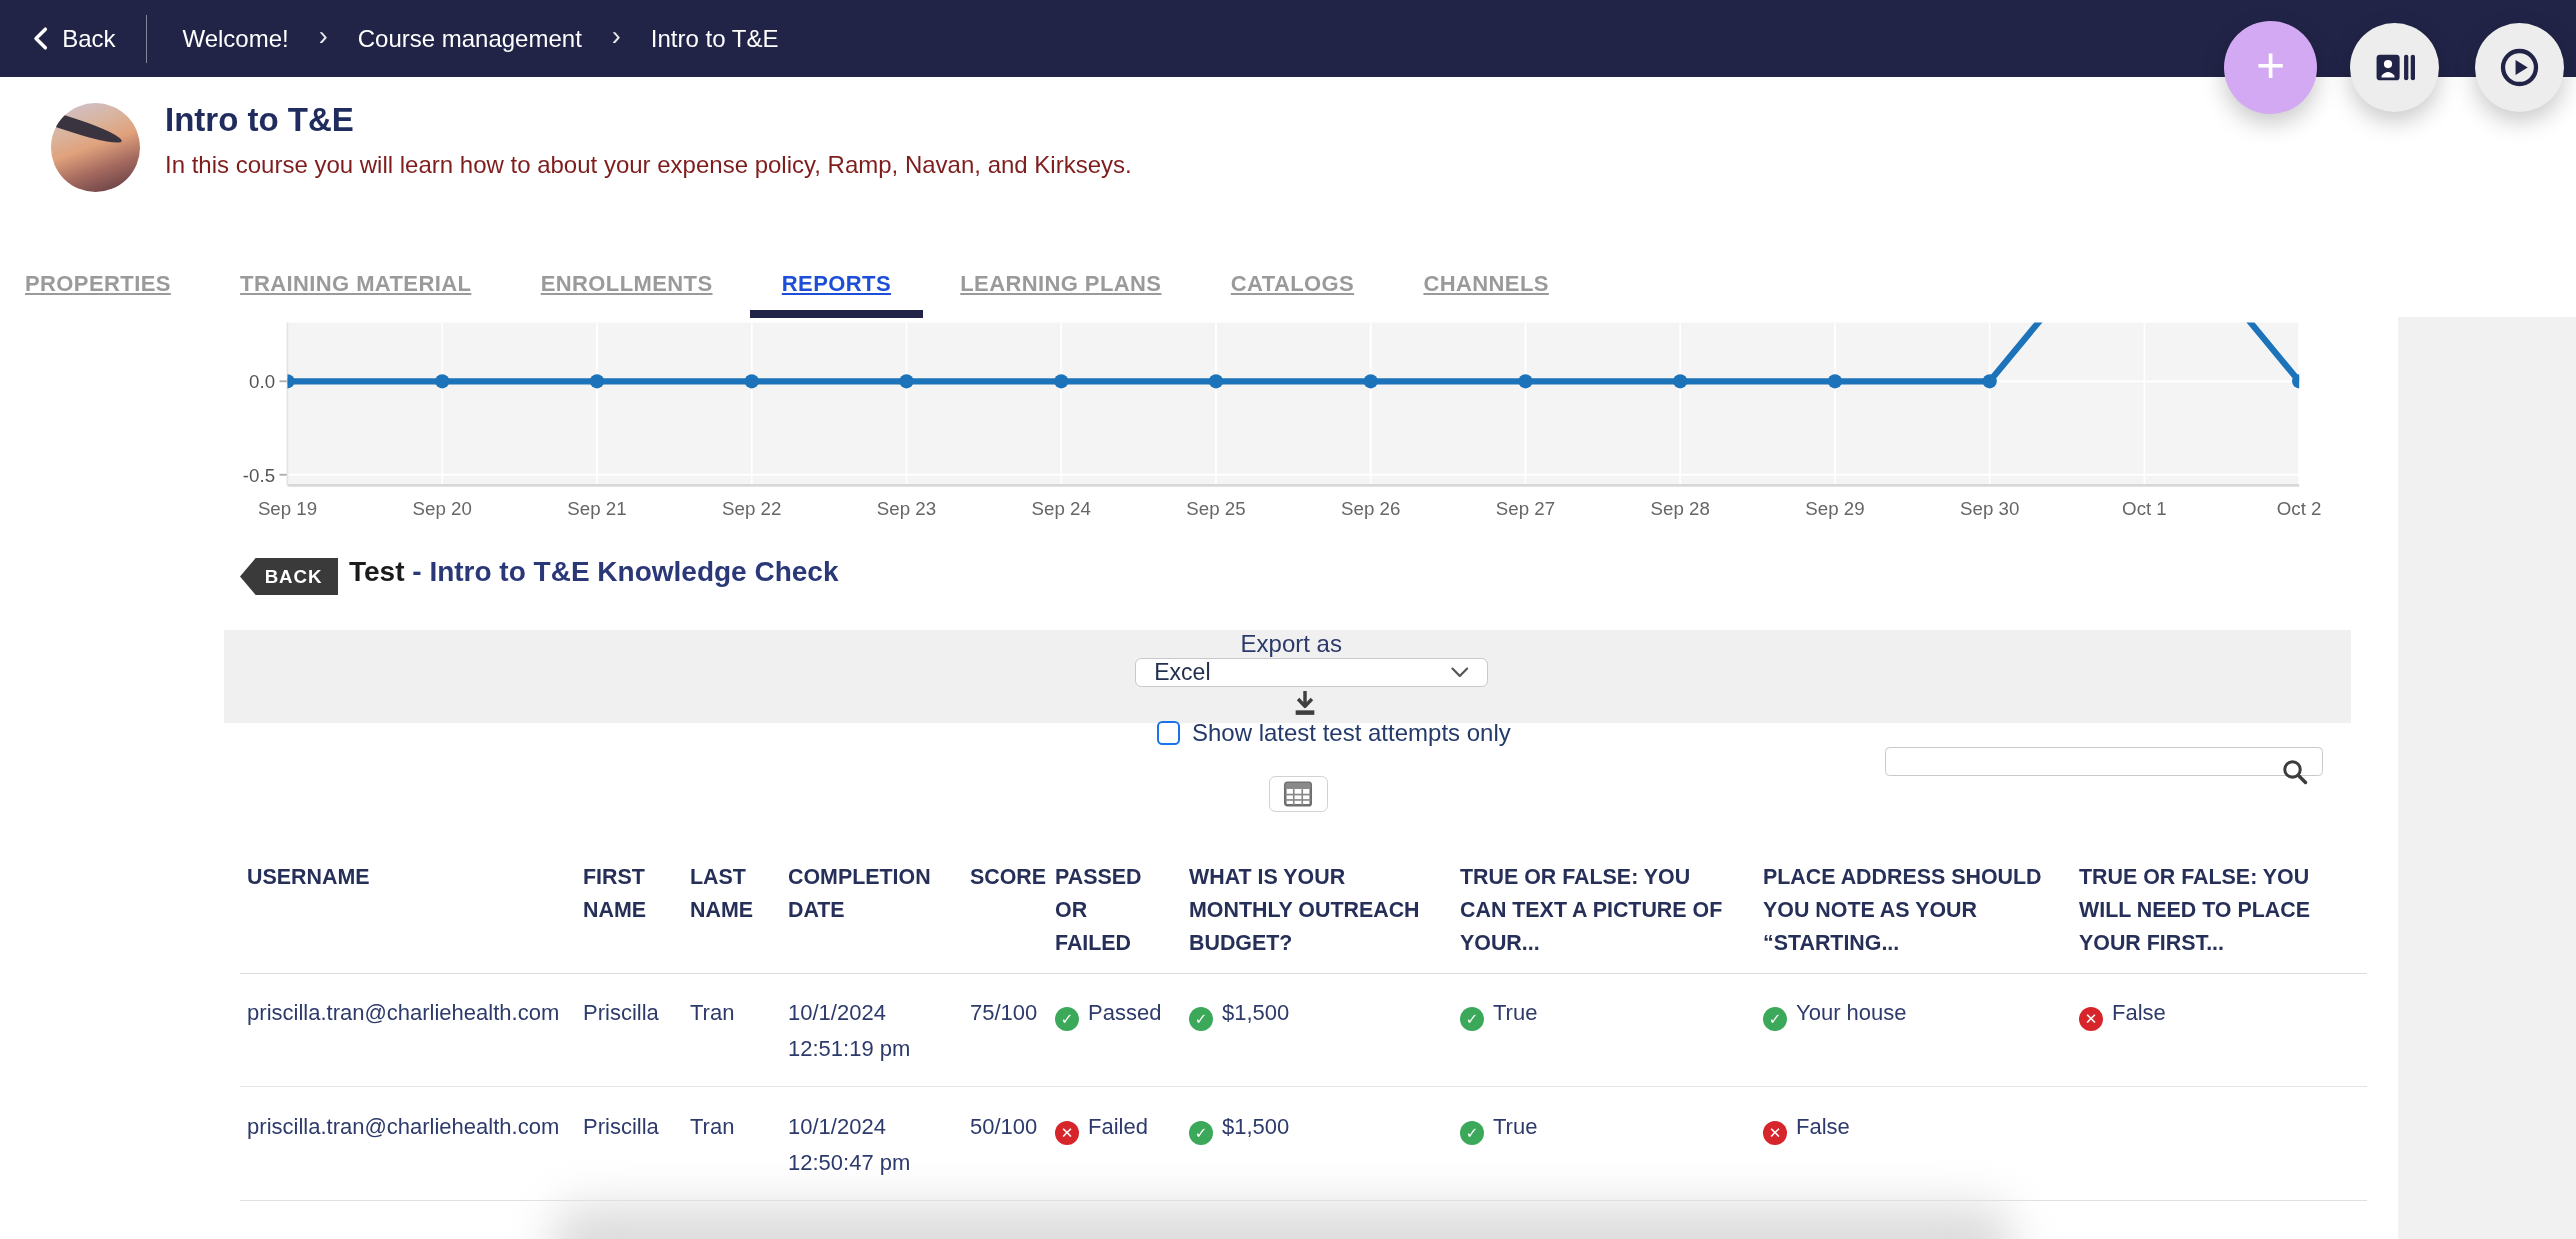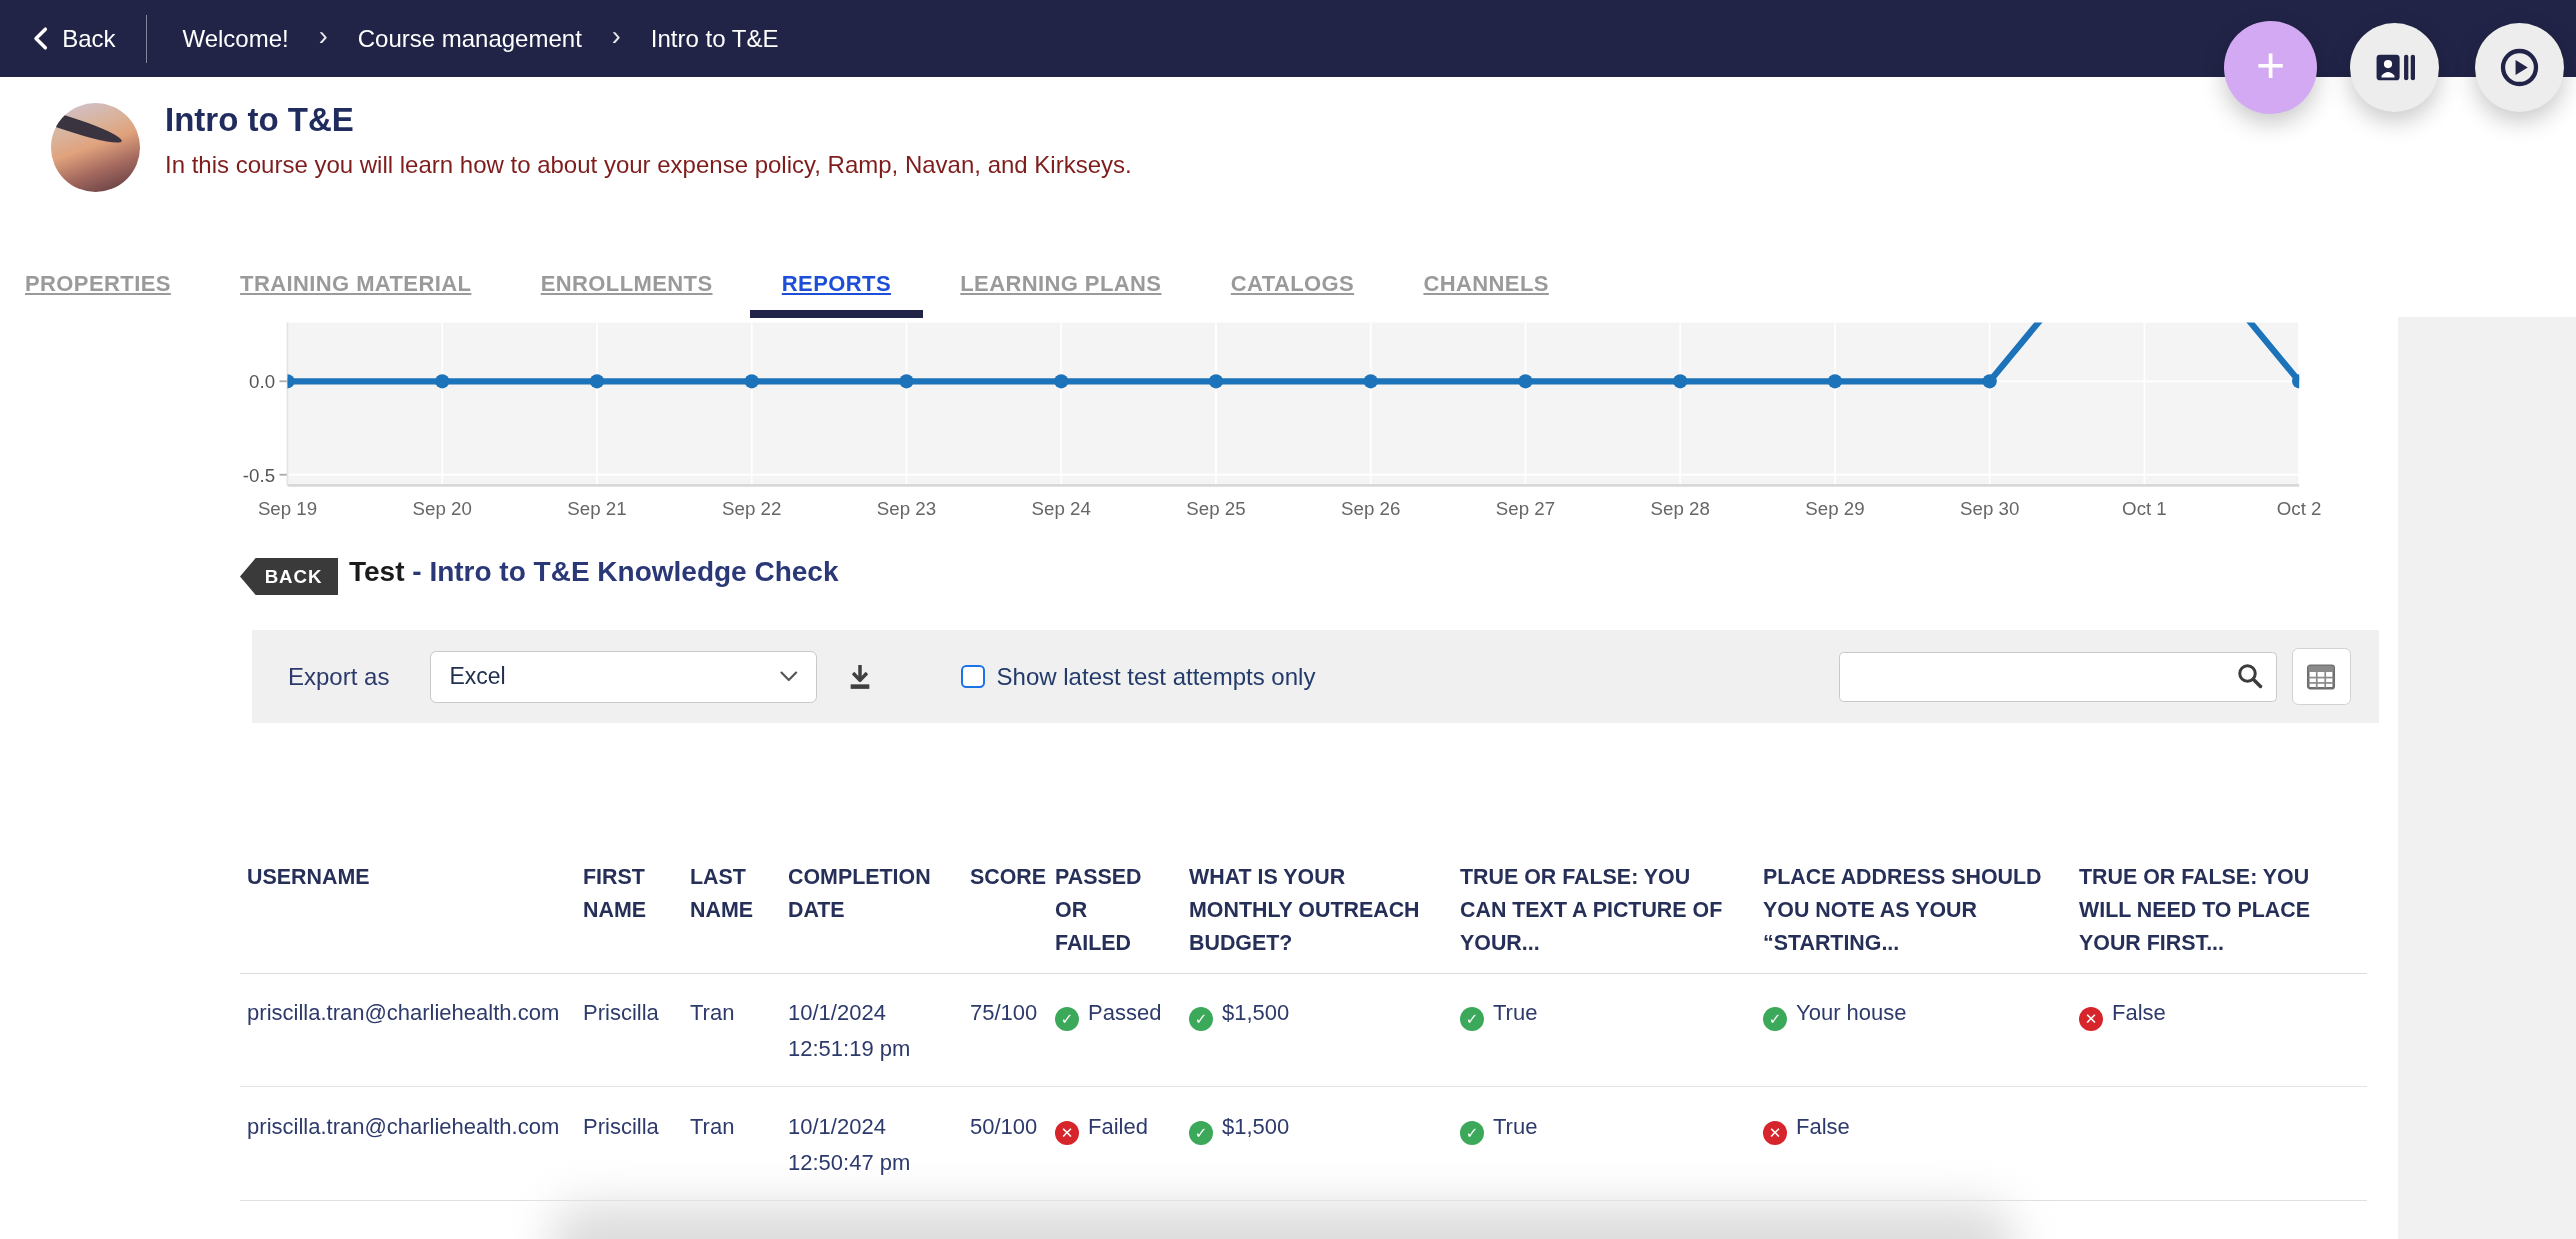--- a/index.html
+++ b/index.html
@@ -46,24 +46,24 @@
   #chart-svg .ylab{font-size:21px;fill:#555;font-family:"Liberation Sans",sans-serif;}
   
   .back-tag{position:absolute;left:240px;top:558px;width:89px;height:37px;background:#3a3a3a;
     clip-path:polygon(16% 0,100% 0,100% 100%,16% 100%,0 50%);
     display:flex;align-items:center;justify-content:center;padding-left:9px;cursor:pointer;}
   .back-tag span{color:#fff;font-size:18.7px;font-weight:bold;letter-spacing:0.9px;}
   .report-title{position:absolute;left:349px;top:556px;font-size:28px;font-weight:bold;}
   .report-title .t-black{color:#1b1b1b;}
   .report-title .t-navy{color:#2b3878;}
   
-  .toolbar{position:absolute;left:252px;top:630px;width:2127px;height:93px;background:#f0f0f0;
-    display:flex;align-items:center;padding:0 28.5px 0 36px;box-sizing:border-box;}
+  .toolbar{position:absolute;left:224px;top:630px;width:2127px;height:93px;background:#f0f0f0;
+    display:flex;align-items:center;padding:0 28.5px 0 36px;box-sizing:border-box;flex-direction:column;}
   .export-label{font-size:24px;color:#2c3a6b;}
-  .select{margin-left:41px;width:387px;height:52px;background:#fff;border:0.9px solid #c9c9c9;border-radius:6.2px;
+  .select{margin-left:41px;width:353px;height:52px;background:#fff;border:0.9px solid #c9c9c9;border-radius:6.2px;
     display:flex;align-items:center;justify-content:space-between;padding:0 18px;box-sizing:border-box;cursor:pointer;}
   .select .sel-val{font-size:23px;color:#22304f;}
   .dl-btn{margin-left:27px;cursor:pointer;display:flex;align-items:center;}
   .chk-wrap{margin-left:85px;display:flex;align-items:center;cursor:pointer;}
   .checkbox{width:19.6px;height:19.6px;border:2.7px solid #1a73e8;border-radius:5.3px;background:#fff;}
   .chk-label{margin-left:11.6px;font-size:24px;color:#233a6b;}
   .search-wrap{margin-left:auto;position:relative;width:438px;height:50px;}
   .search-input{width:100%;height:100%;box-sizing:border-box;border:0.9px solid #c9c9c9;border-radius:4.5px;
     padding:0 53px 0 16px;font-size:23px;color:#22304f;background:#fff;outline:none;}
   .search-icon{position:absolute;right:12.5px;top:9.8px;}

